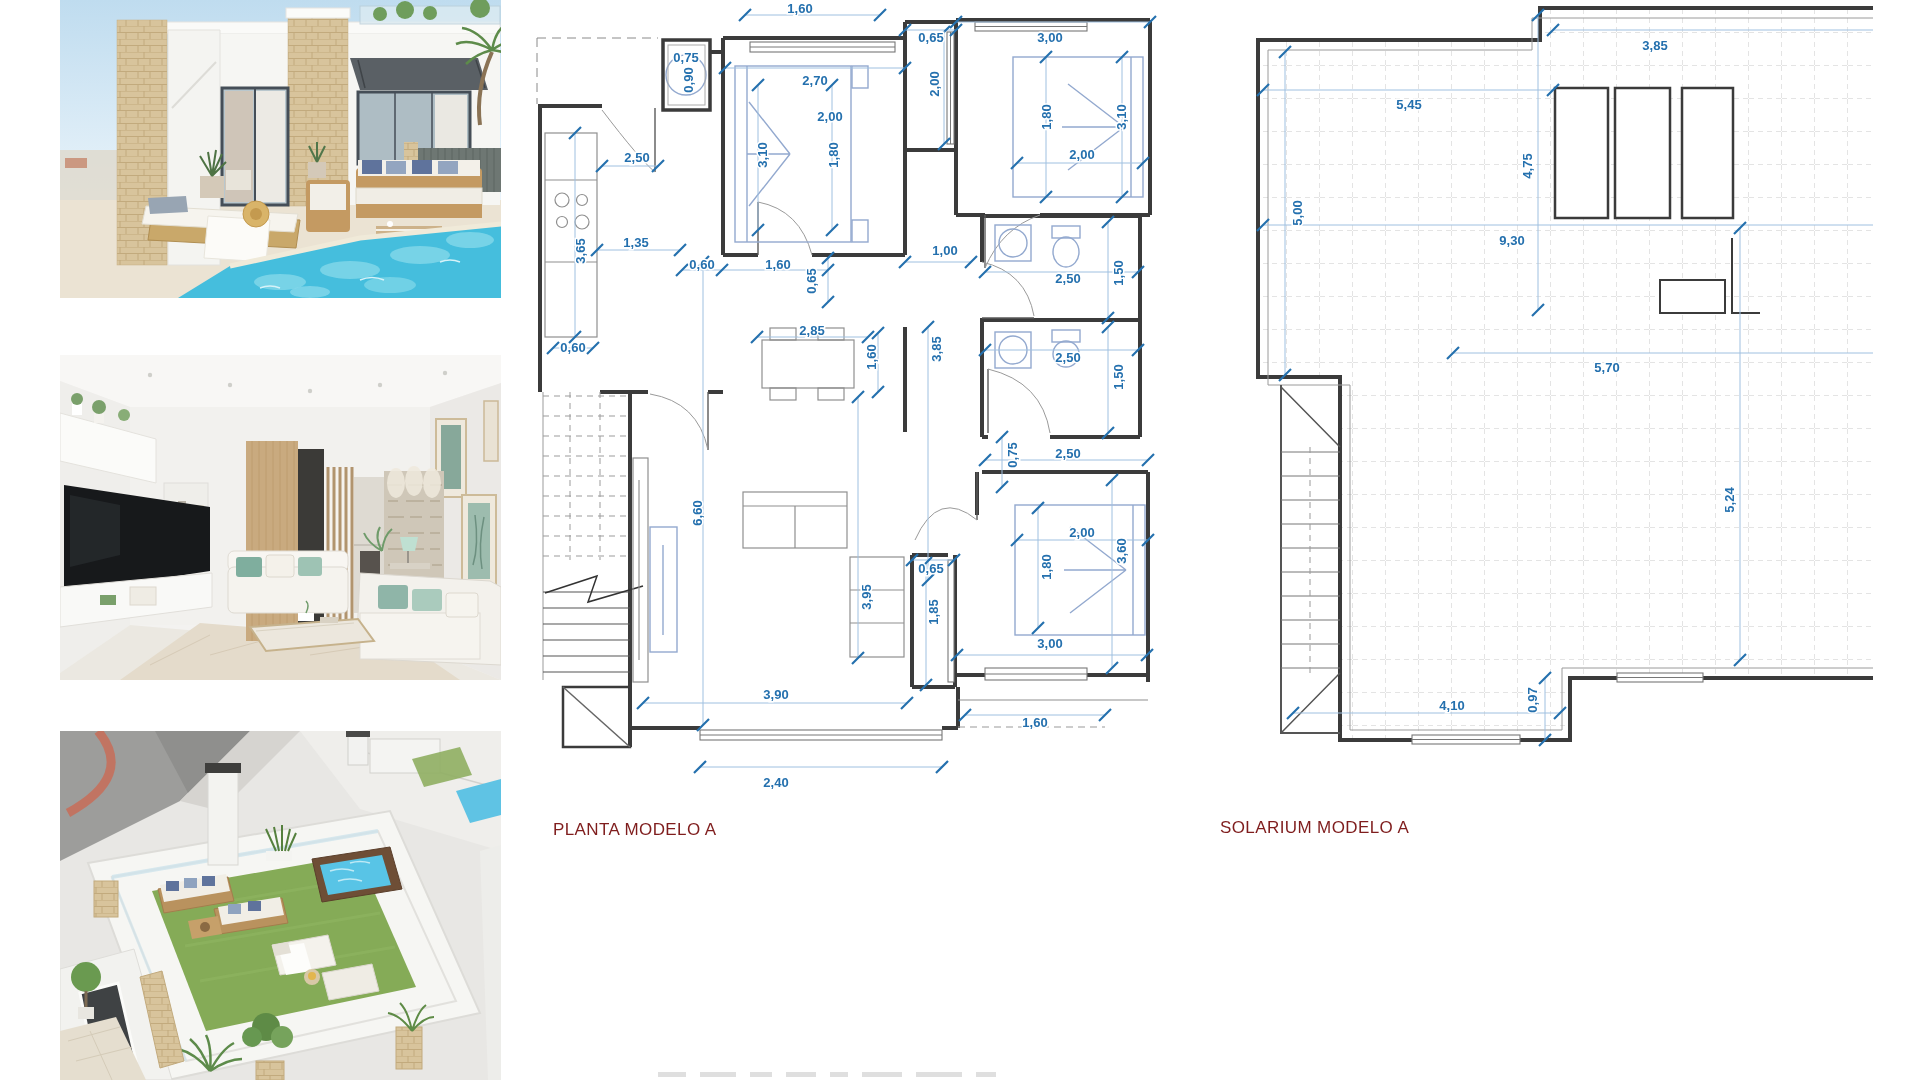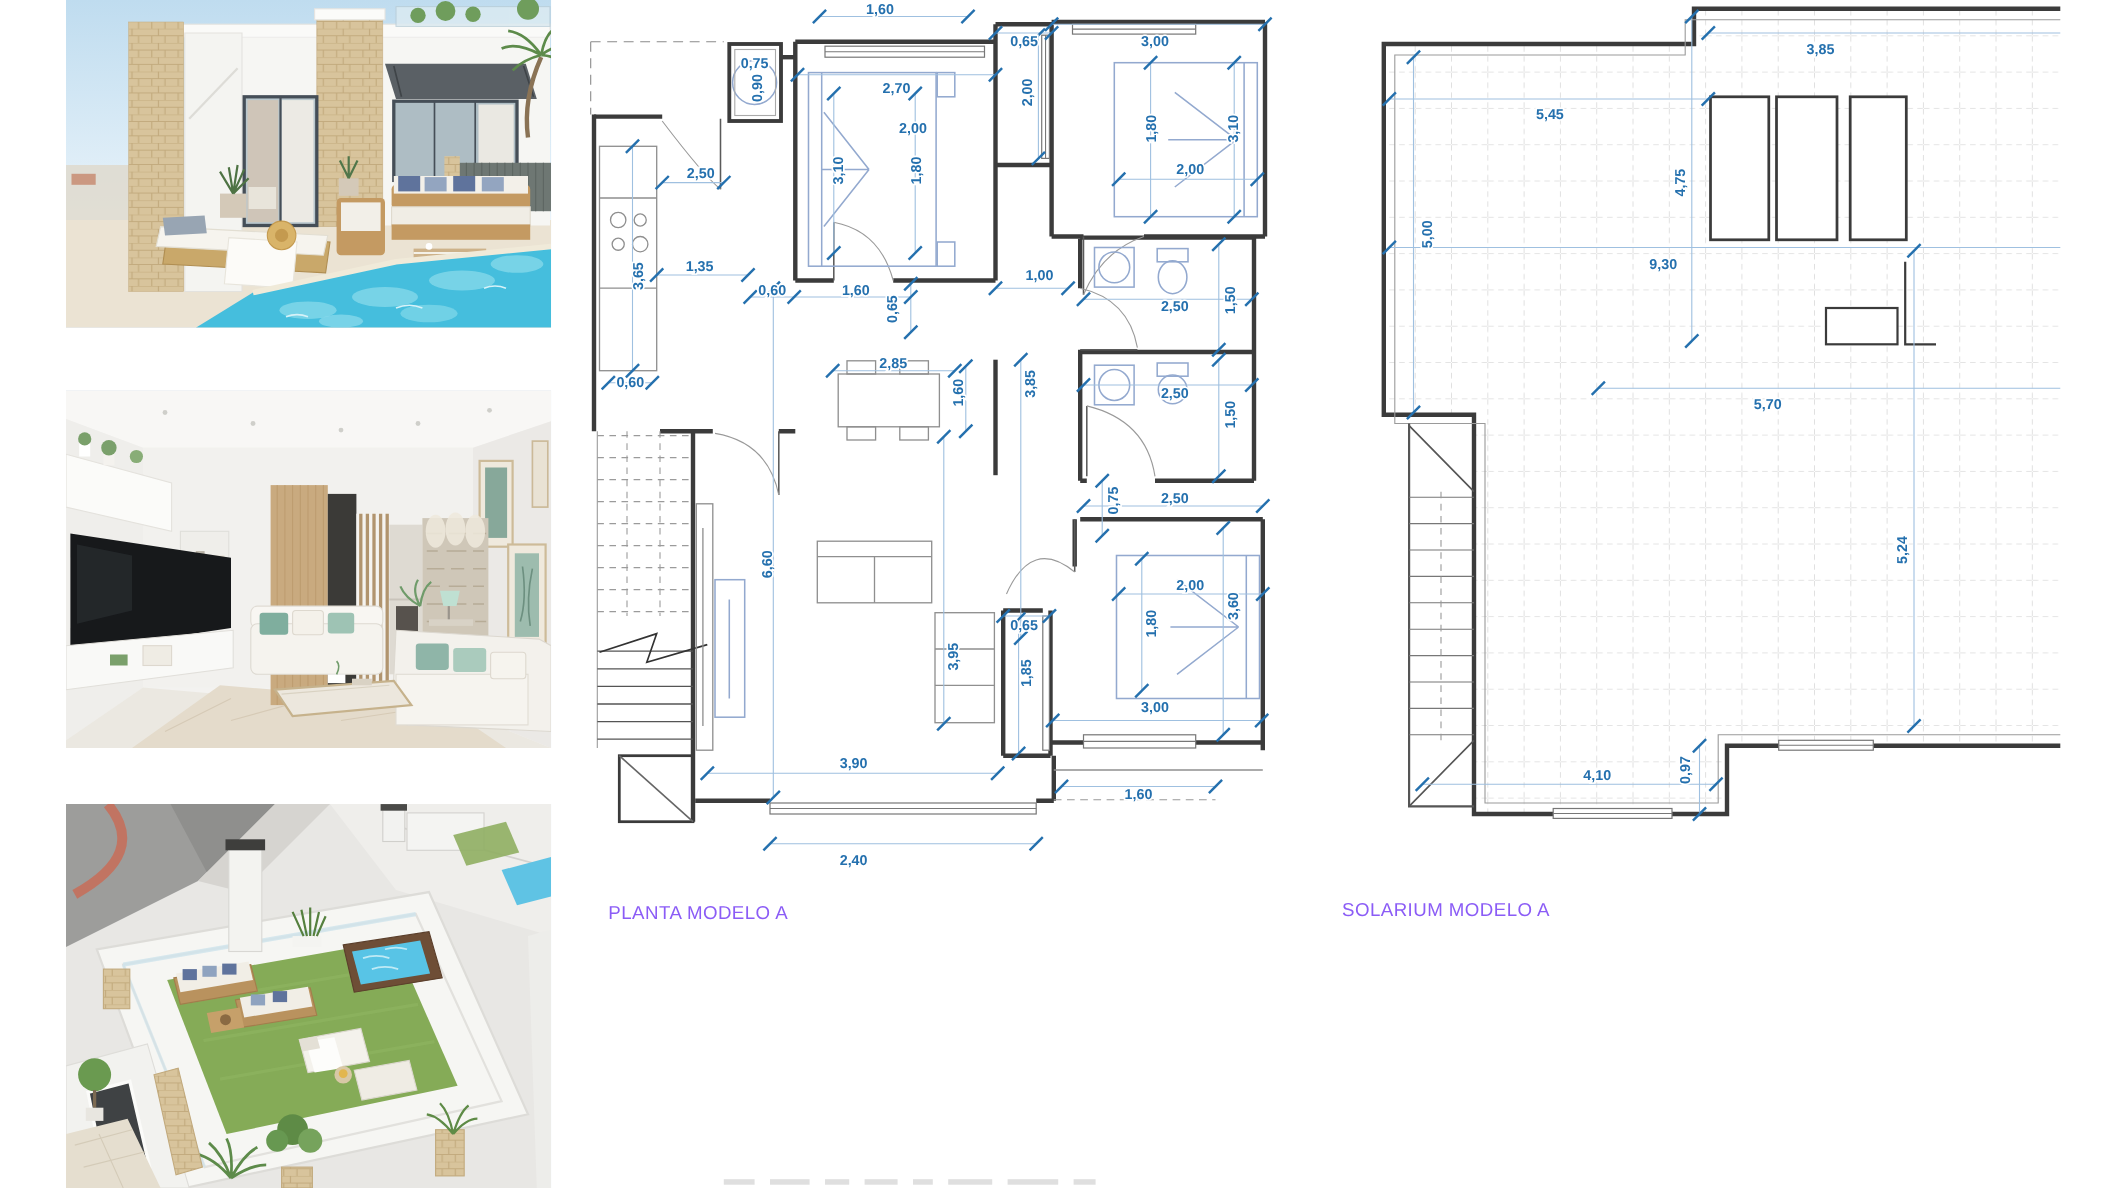--- a/index.html
+++ b/index.html
@@ -1,21 +1,21 @@
 <!DOCTYPE html>
 <html><head>
 <meta charset="utf-8">
 <style>
   html,body{margin:0;padding:0;background:#ffffff;}
   .canvas{position:relative;width:1873px;height:1080px;background:#ffffff;overflow:hidden;
           font-family:"Liberation Sans",sans-serif;}
   .photo{position:absolute;overflow:hidden;background:#dfe8ee;}
   .photo svg{display:block;}
   .plan{position:absolute;}
-  .plan-title{position:absolute;font-size:17px;letter-spacing:.4px;color:#8b5cf6;}
+  .plan-title{position:absolute;font-size:17px;letter-spacing:.4px;color:#7f1d1d;}
   .dim{font:700 13px "Liberation Sans",sans-serif;fill:#2470AE;text-anchor:middle;
        dominant-baseline:central;stroke:#ffffff;stroke-width:3px;paint-order:stroke;}
   .wall{stroke:#3b3b3b;stroke-width:4;fill:none;}
   .furn{stroke:#93a9cf;stroke-width:1.4;fill:none;}
   .furng{stroke:#8f8f8f;stroke-width:1.2;fill:none;}
   .dimline{stroke:#9fc0e0;stroke-width:1;fill:none;}
   .win{fill:#ffffff;stroke:#777;stroke-width:1.1;}
   .door{stroke:#9a9a9a;stroke-width:1;fill:none;}
   .leaf{stroke:#5a5a5a;stroke-width:1.4;fill:none;}
   .stairdash{stroke:#9b9b9b;stroke-width:1;fill:none;stroke-dasharray:6,5;}

